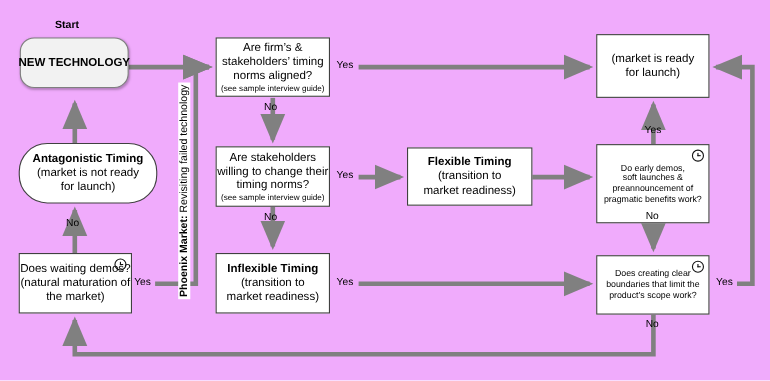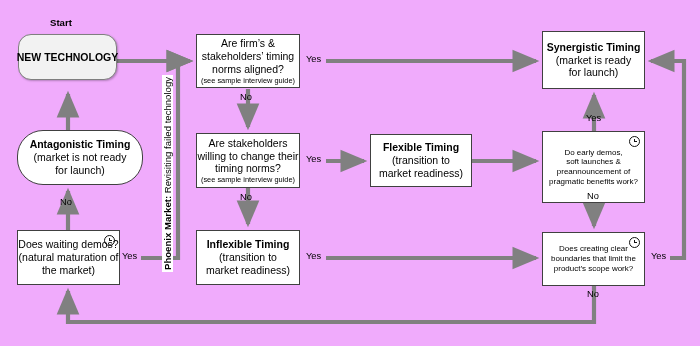--- a/index.html
+++ b/index.html
@@ -162,28 +162,27 @@
     <span class="ln">timing norms?</span>
     <span class="ln t-tiny">(see sample interview guide)</span>
   </div>
 
   <div class="node t-main" style="left:196px; top:230px; width:104px; height:55px;">
     <span class="ln bold">Inflexible Timing</span>
     <span class="ln">(transition to</span>
     <span class="ln">market readiness)</span>
   </div>
 
-  <div class="node t-main" style="left:370px; top:134px; width:102px; height:53px;">
+  <div class="node t-main" style="left:370px; top:134px; width:114px; height:53px;">
     <span class="ln bold">Flexible Timing</span>
     <span class="ln">(transition to</span>
     <span class="ln">market readiness)</span>
   </div>
 
   <div class="node t-main" style="left:542px; top:31px; width:103px; height:58px;">
-    <span class="ln bold">Synergistic Timing</span>
     <span class="ln">(market is ready</span>
     <span class="ln">for launch)</span>
   </div>
 
   <div class="node t-small" style="left:542px; top:131px; width:103px; height:72px;">
     <span class="clock" style="right:4px; top:4px;">
         <i class="h1"></i>
         <i class="h2"></i>
       </span>
     <span class="ln">Do early demos,</span>

